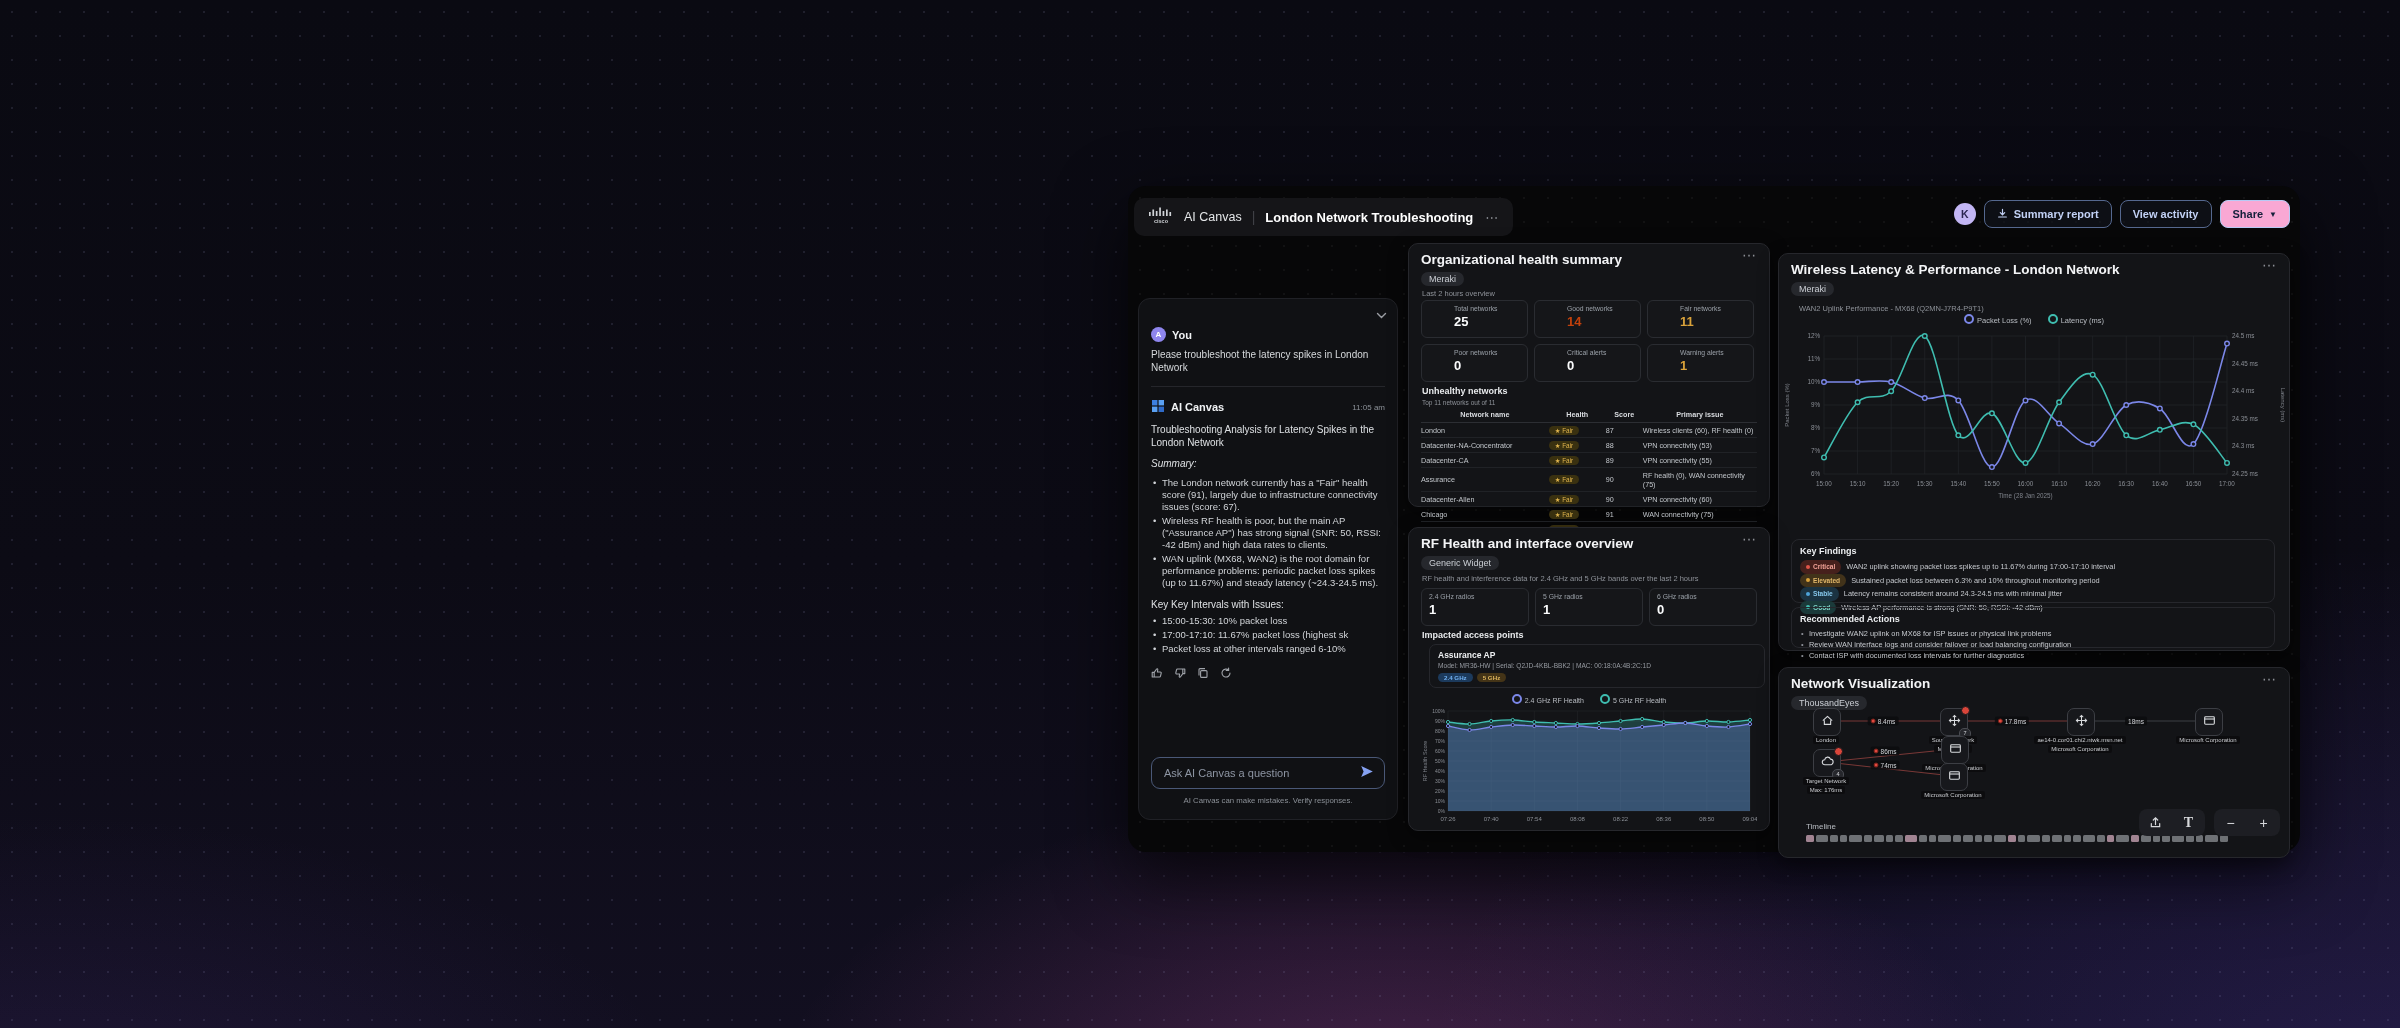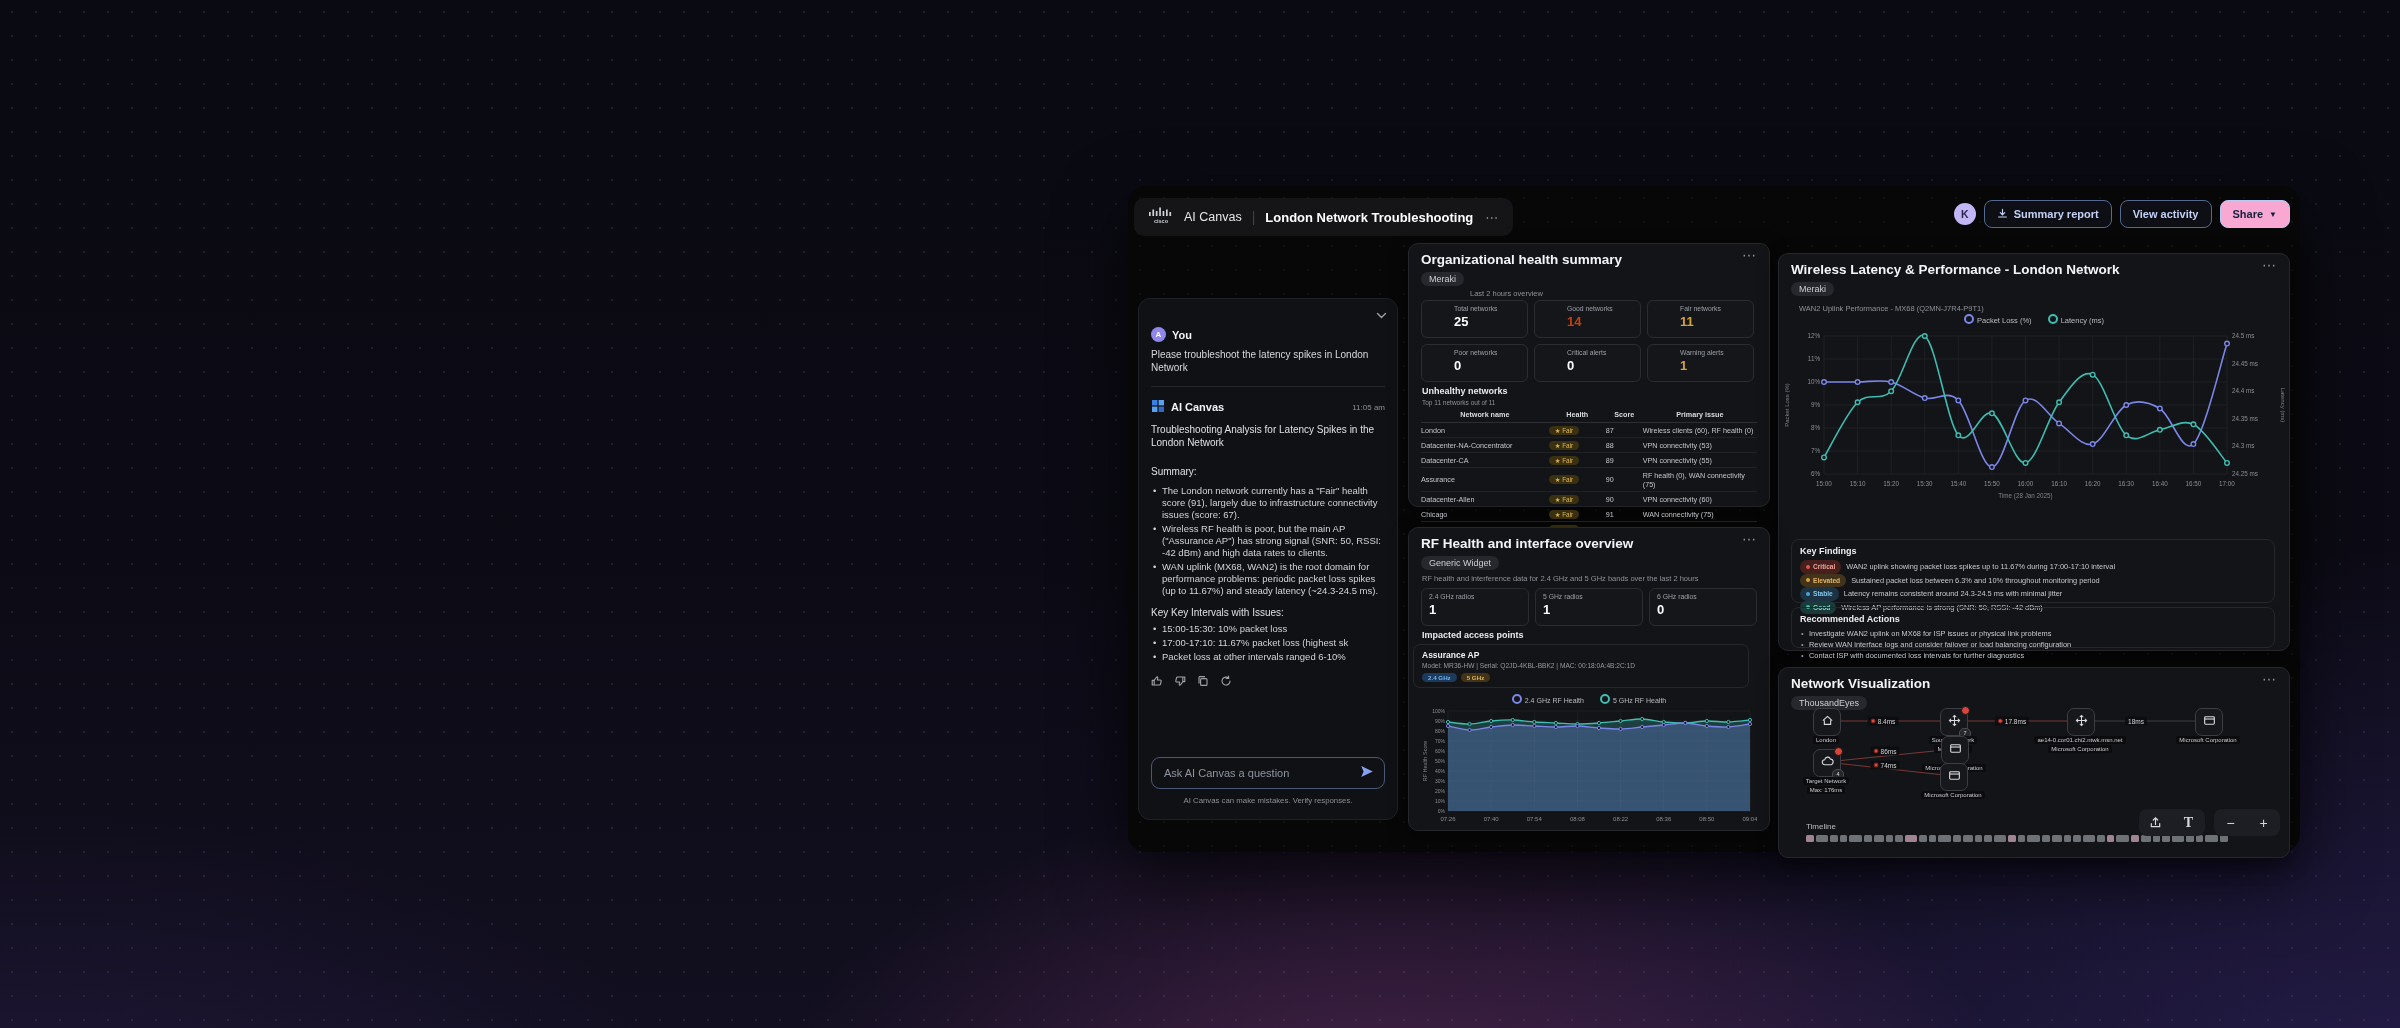--- a/index.html
+++ b/index.html
@@ -59,21 +59,21 @@
   .kf-badge .dot{width:4px;height:4px;border-radius:50%;}
   .kf-critical{background:#46201c;color:#f0a196;} .kf-critical .dot{background:#e05449;}
   .kf-elevated{background:#42331a;color:#e3b86a;} .kf-elevated .dot{background:#d9a23a;}
   .kf-stable{background:#1b3342;color:#85c6ea;} .kf-stable .dot{background:#4da3d9;}
   .kf-good{background:#1b3a3a;color:#7fd4c8;} .kf-good .dot{background:#3fbdb0;}
   .ra-item{font-size:7.4px;color:#c6c9ce;line-height:11px;padding-left:9px;position:relative;}
   .ra-item::before{content:"•";position:absolute;left:1px;color:#8e9299;}
 
   .rf-stats{position:absolute;left:12px;top:60px;width:336px;display:flex;gap:6px;}
   .rf-stats .scard{flex:1;height:28px;}
-  .ap-card{position:absolute;left:4px;top:116px;width:336px;height:44px;border:1px solid #26272c;border-radius:7px;box-sizing:border-box;padding:5px 8px;}
+  .ap-card{position:absolute;left:20px;top:116px;width:336px;height:44px;border:1px solid #26272c;border-radius:7px;box-sizing:border-box;padding:5px 8px;}
   .ap-name{font-size:8.5px;font-weight:bold;color:#eef0f2;}
   .ap-meta{font-size:6.6px;color:#969aa1;margin-top:2px;}
   .ap-badges{display:flex;gap:4px;margin-top:4px;}
   .ap-badge{font-size:6.2px;font-weight:bold;padding:1px 6px;border-radius:6px;}
   .ap-blue{background:#1c3a5c;color:#72b2f2;} .ap-amber{background:#443417;color:#dcb45c;}
 
   .chat{position:absolute;left:10px;top:112px;width:260px;height:522px;background:#101114;border:1px solid #202126;border-radius:12px;box-sizing:border-box;}
   .chat-collapse{position:absolute;right:10px;top:6px;color:#9a9da3;cursor:pointer;}
   .chat-body{position:absolute;left:12px;right:12px;top:22px;font-size:10px;color:#d6d9dc;}
   .msg-head{display:flex;align-items:center;gap:6px;margin-top:6px;}
@@ -178,21 +178,21 @@
                 <rect x="1" y="1" width="5.4" height="5.4" fill="#3c7fe0"></rect>
                 <rect x="7.6" y="1" width="5.4" height="5.4" fill="#5aa0f2"></rect>
                 <rect x="1" y="7.6" width="5.4" height="5.4" fill="#5aa0f2"></rect>
                 <rect x="7.6" y="7.6" width="5.4" height="5.4" fill="#2f6ac8"></rect>
               </svg>
           </span>
           <span class="msg-name">AI Canvas</span>
           <span class="msg-time">11:05 am</span>
         </div>
         <div class="chat-h">Troubleshooting Analysis for Latency Spikes in the London Network</div>
-        <div class="chat-h" style="margin-top:16px;">Summary:</div>
+        <div class="chat-h" style="margin-top:8px;font-style:italic;">Summary:</div>
         <ul class="cb" id="summary-bullets" style="margin-top:7px;">
             <li>The London network currently has a "Fair" health score (91), largely due to infrastructure connectivity issues (score: 67).</li>
             <li>Wireless RF health is poor, but the main AP ("Assurance AP") has strong signal (SNR: 50, RSSI: -42 dBm) and high data rates to clients.</li>
             <li>WAN uplink (MX68, WAN2) is the root domain for performance problems: periodic packet loss spikes (up to 11.67%) and steady latency (~24.3-24.5 ms).</li>
           </ul>
         <div class="chat-h" style="margin-top:9px;">Key Key Intervals with Issues:</div>
         <ul class="cb" id="interval-bullets" style="margin-top:4px;">
             <li>15:00-15:30: 10% packet loss</li>
             <li>17:00-17:10: 11.67% packet loss (highest sk</li>
             <li>Packet loss at other intervals ranged 6-10%</li>
@@ -219,21 +219,21 @@
               <path d="M1.2 1 12.8 6.5 1.2 12 3.6 6.5Z" fill="#86a2f2"></path>
             </svg></span>
       </div>
       <div class="chat-disclaimer">AI Canvas can make mistakes. Verify responses.</div>
     </div>
 
     <div class="widget" style="left:280px;top:57px;width:360px;height:262px;">
       <div class="w-title">Organizational health summary</div>
       <div class="w-menu">⋯</div>
       <div class="tag">Meraki</div>
-      <div class="subnote" style="top:45px;margin-left:48px;">Last 2 hours overview</div>
+      <div class="subnote" style="top:45px;">Last 2 hours overview</div>
       <div class="org-stats" id="org-stats">
           <div class="scard">
             <div class="lb">Total networks</div>
             <div class="vl">25</div>
           </div>
           <div class="scard">
             <div class="lb">Good networks</div>
             <div class="vl good">14</div>
           </div>
           <div class="scard">

